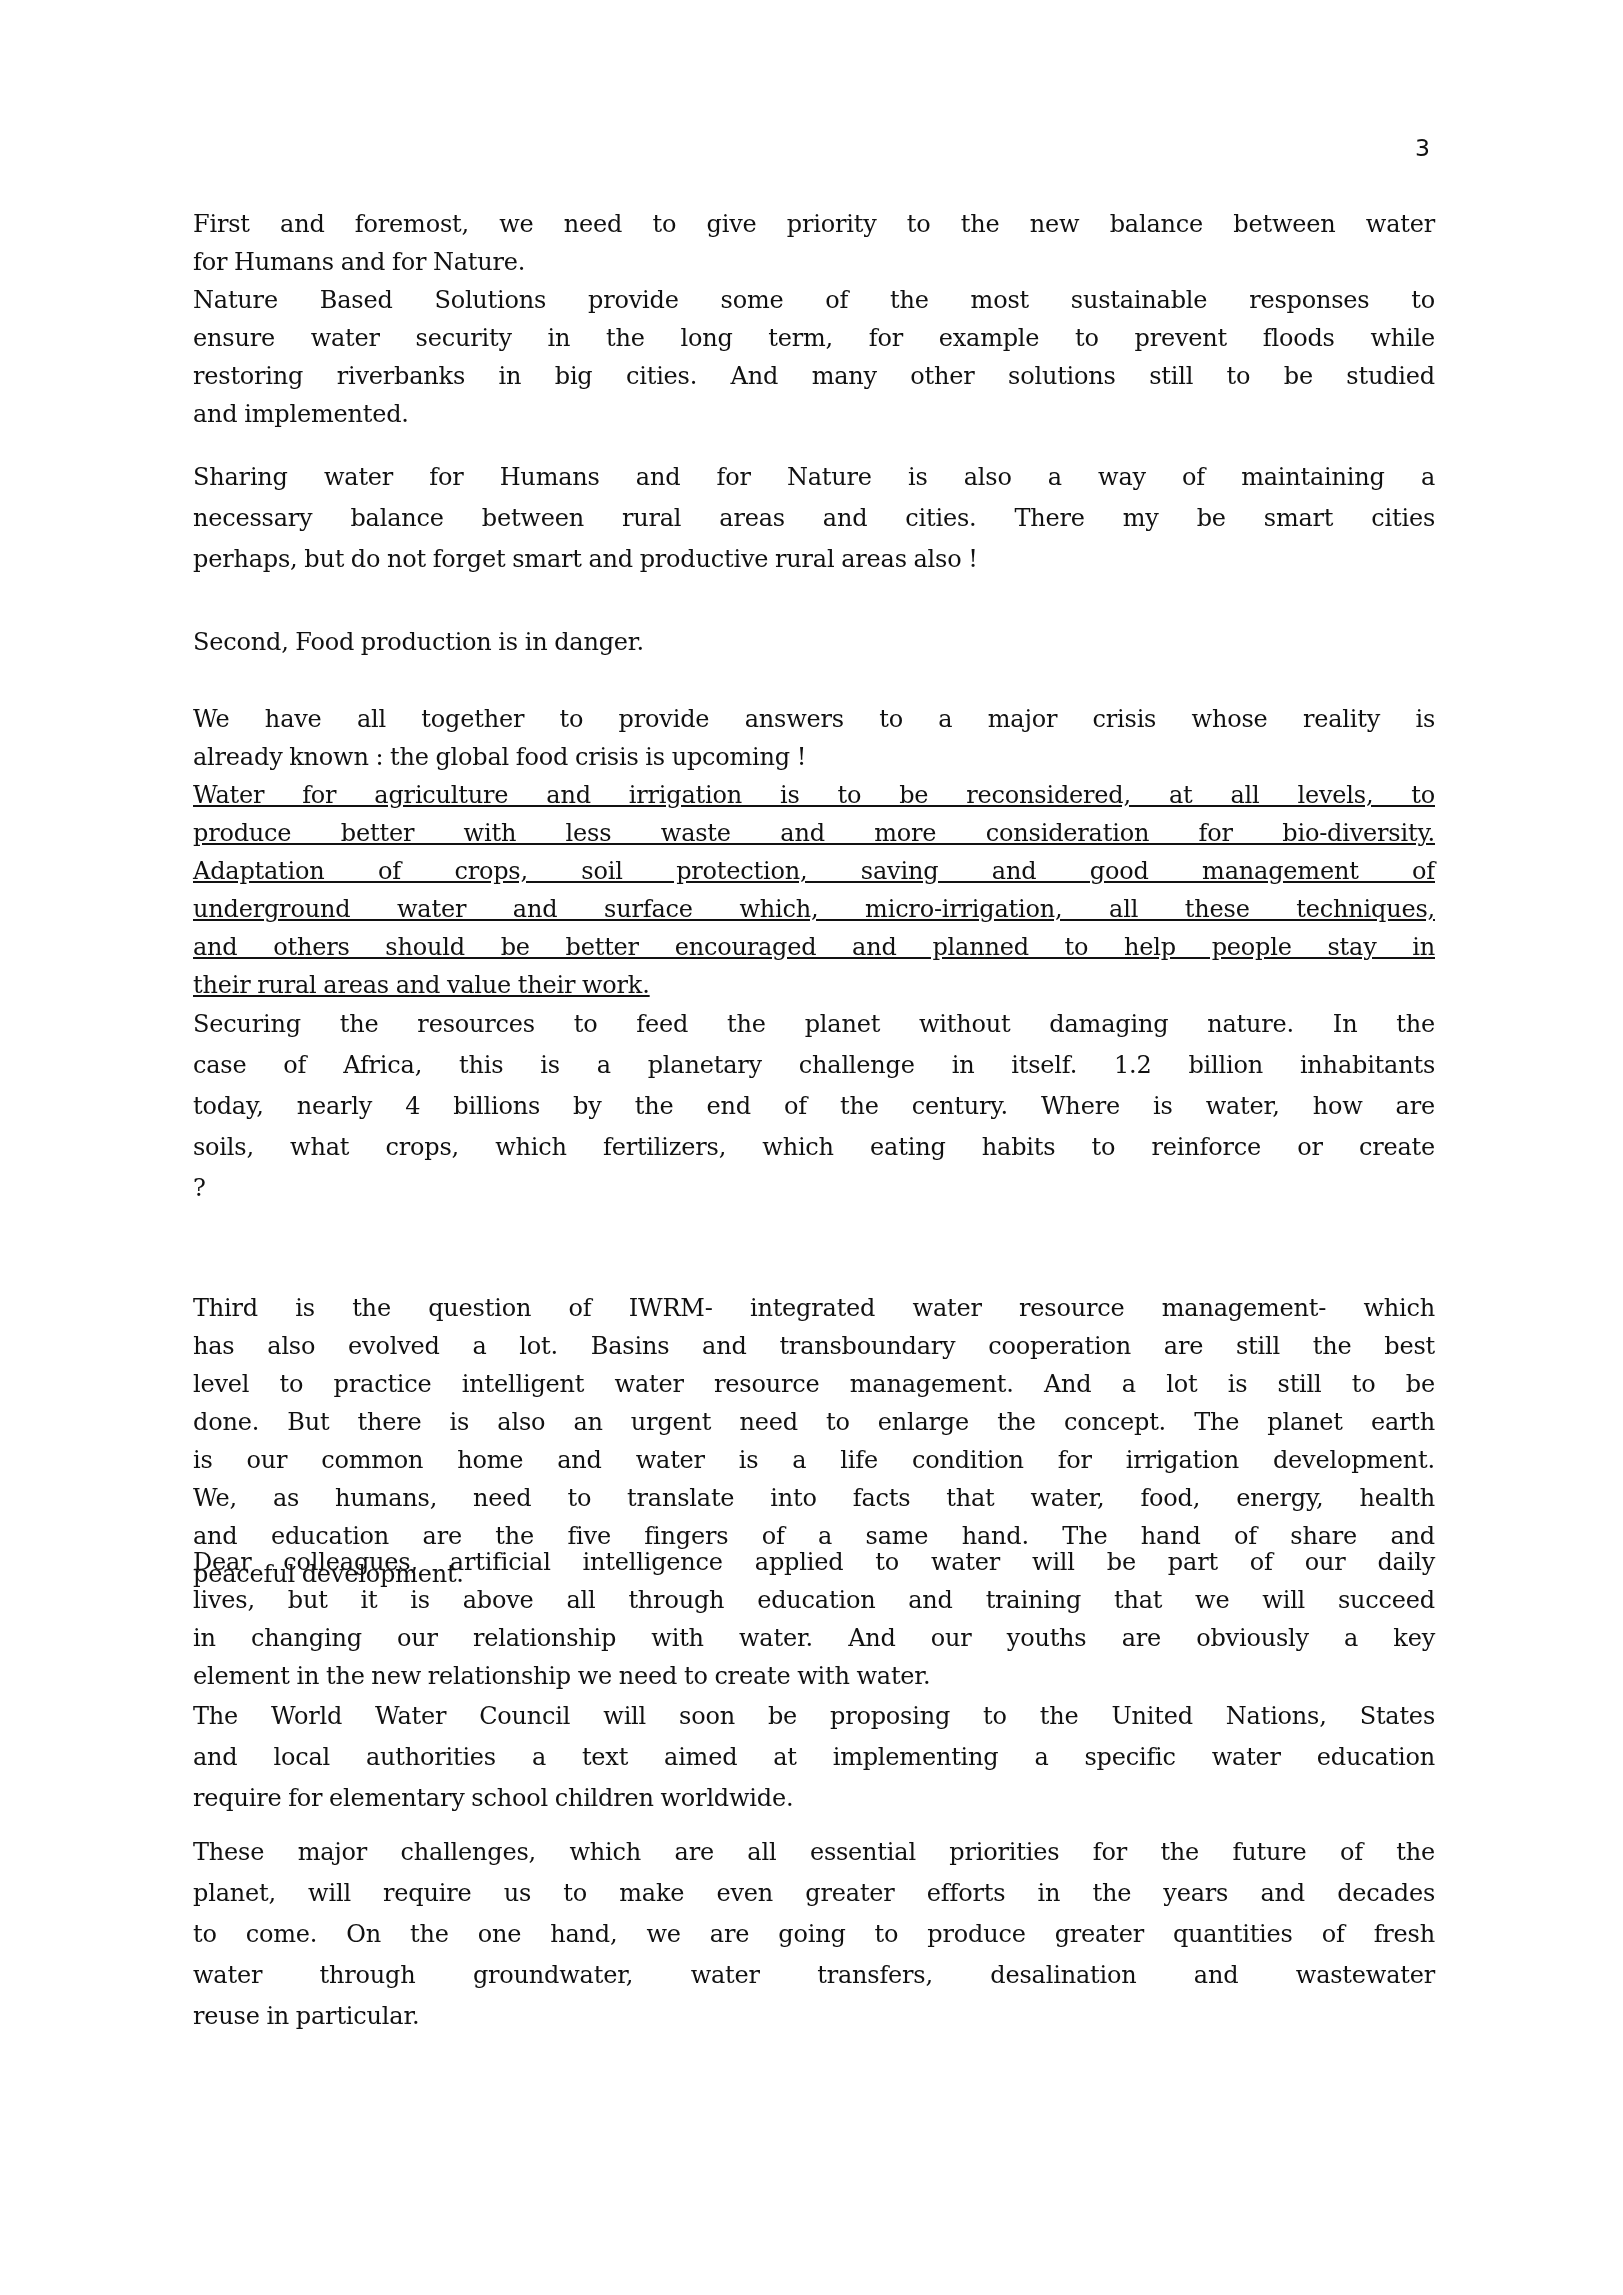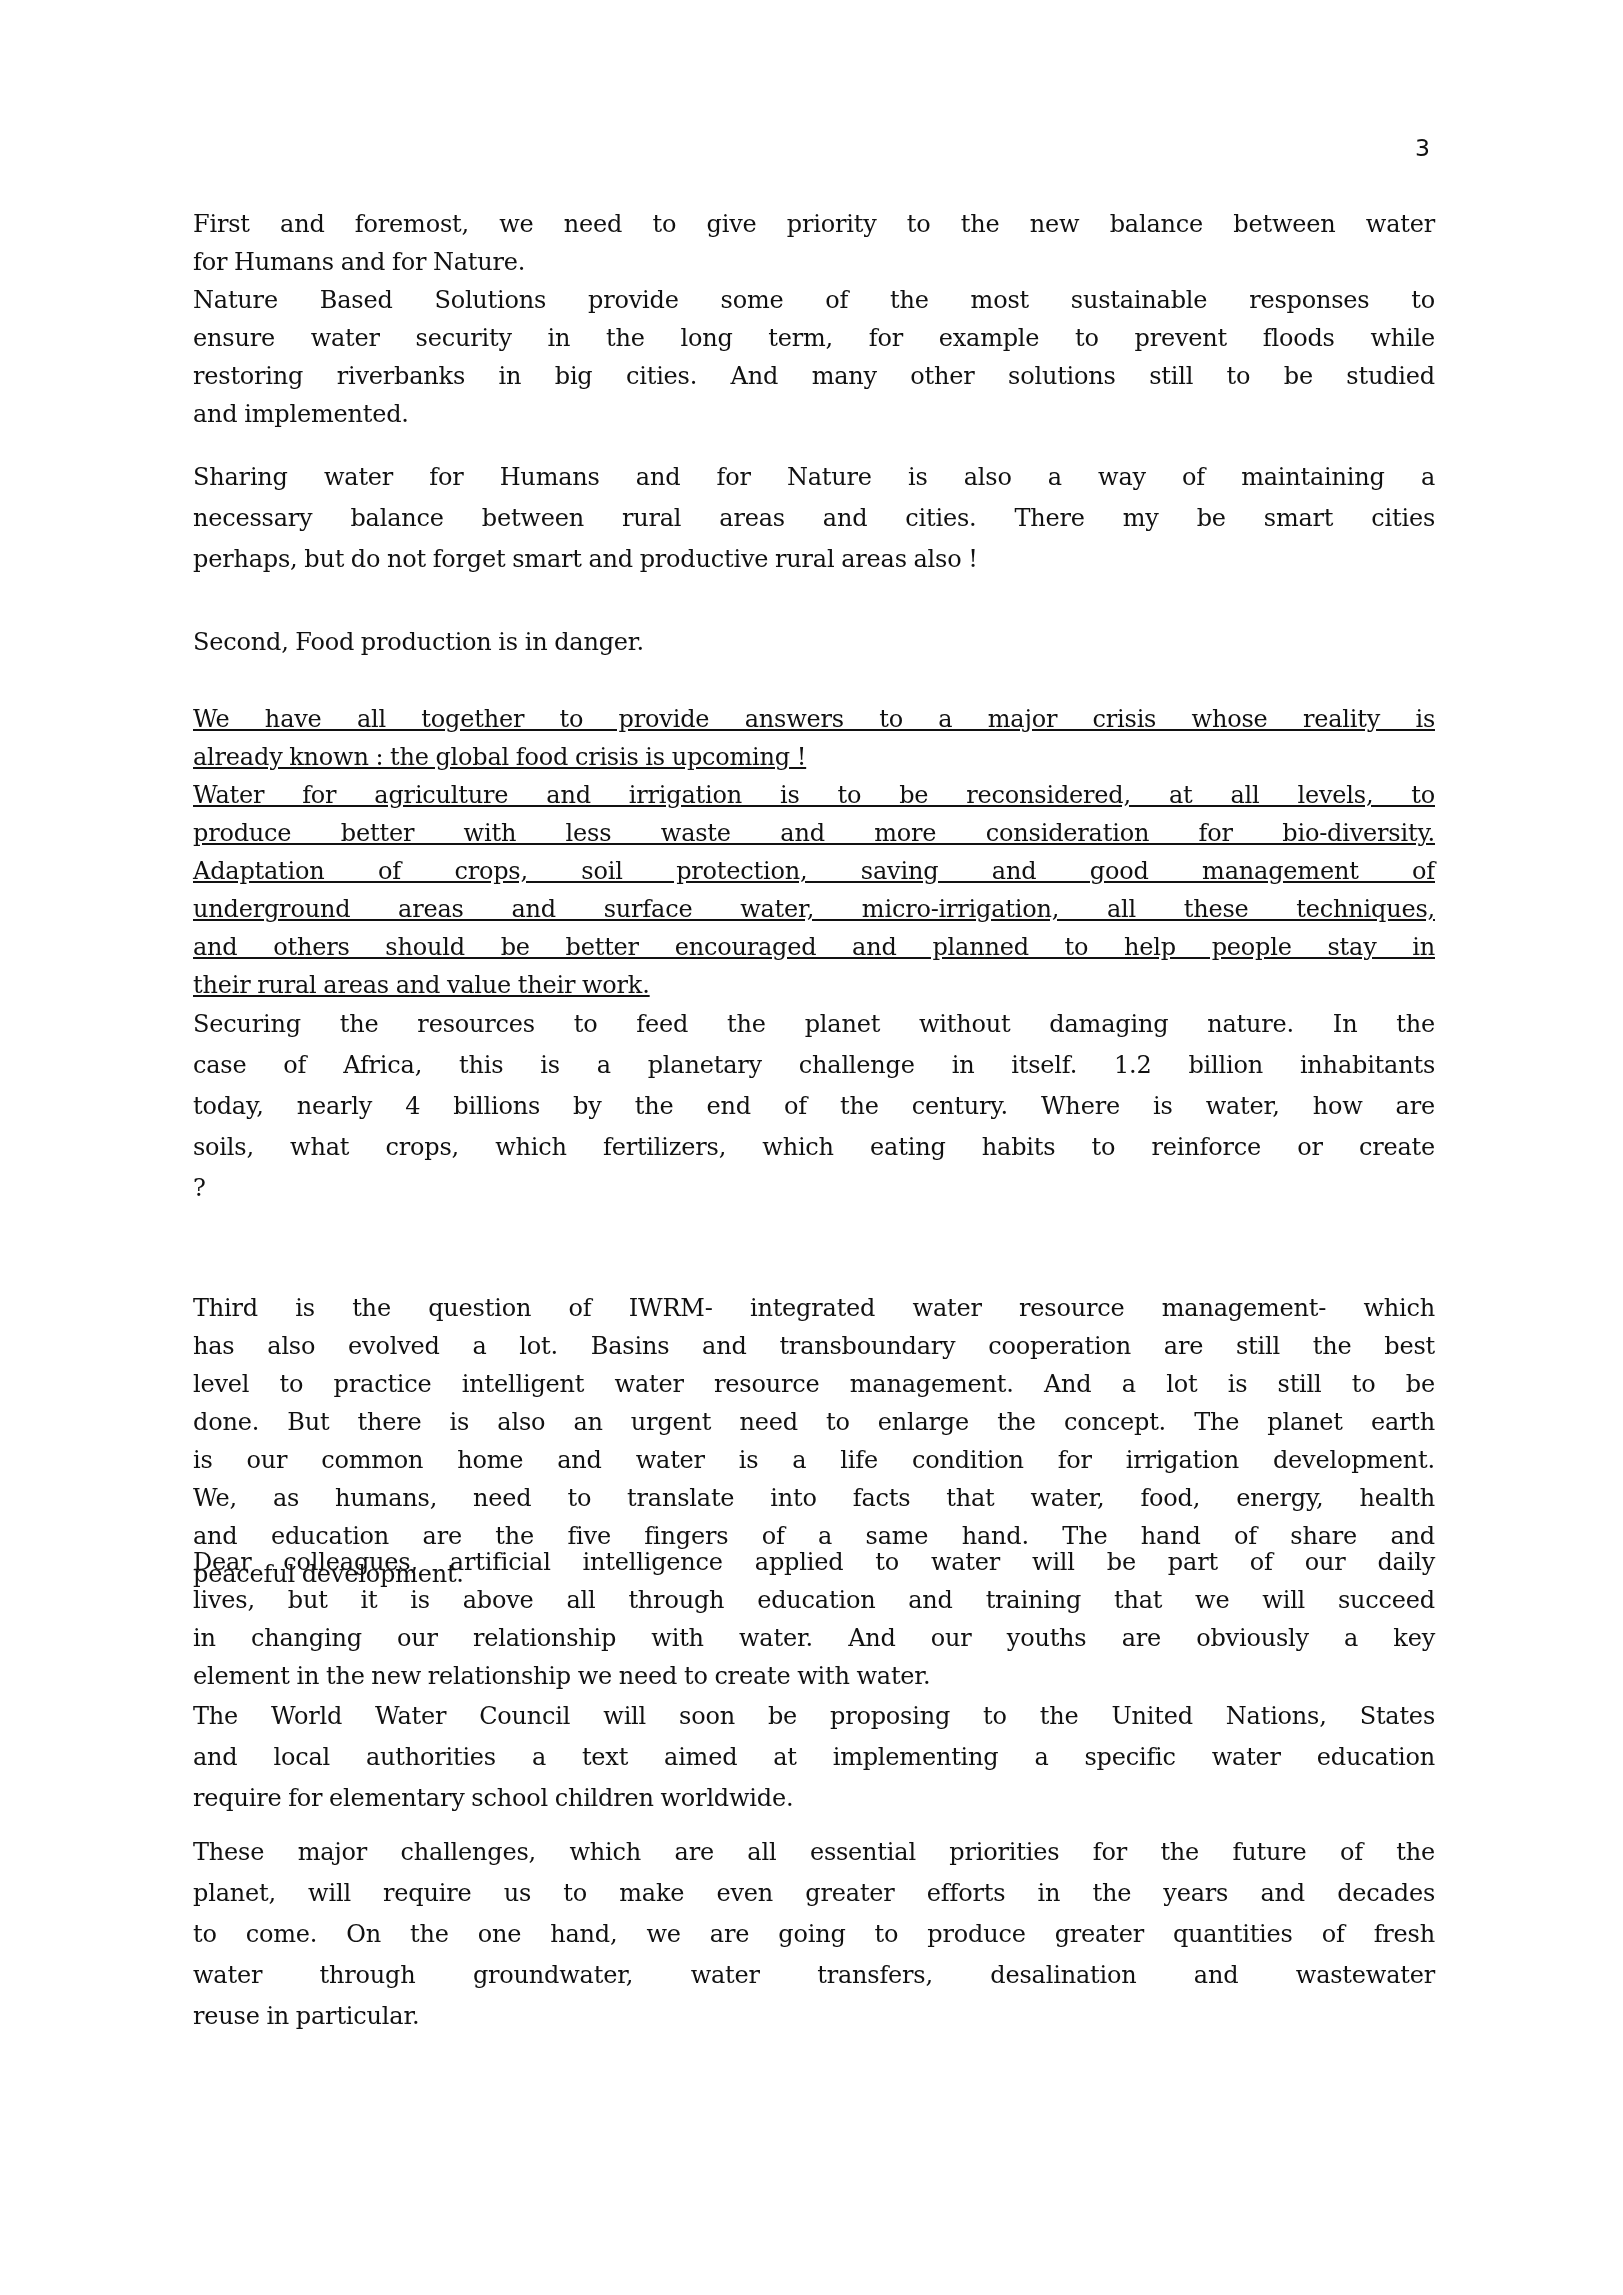--- a/index.html
+++ b/index.html
@@ -70,30 +70,30 @@
   <div class="para loose" style="top:457px;">
     <span class="line">Sharing water for Humans and for Nature is also a way of maintaining a</span>
     <span class="line">necessary balance between rural areas and cities. There my be smart cities</span>
     <span class="line last">perhaps, but do not forget smart and productive rural areas also !</span>
   </div>
 
   <div class="para" style="top:623px;">
     <span class="line last">Second, Food production is in danger.</span>
   </div>
 
-  <div class="para" style="top:700px;text-decoration:underline;">
+  <div class="para" style="top:700px;">
     <span class="line">We have all together to provide answers to a major crisis whose reality is</span>
     <span class="line last">already known : the global food crisis is upcoming !</span>
   </div>
 
   <div class="para" style="top:776px;text-decoration:underline;">
     <span class="line">Water for agriculture and irrigation is to be reconsidered, at all levels, to</span>
     <span class="line">produce better with less waste and more consideration for bio-diversity.</span>
     <span class="line">Adaptation of crops, soil protection, saving and good management of</span>
-    <span class="line">underground areas and surface water, micro-irrigation, all these techniques,</span>
+    <span class="line">underground water and surface which, micro-irrigation, all these techniques,</span>
     <span class="line">and others should be better encouraged and planned to help people stay in</span>
     <span class="line last">their rural areas and value their work.</span>
   </div>
 
   <div class="para loose" style="top:1004px;">
     <span class="line">Securing the resources to feed the planet without damaging nature. In the</span>
     <span class="line">case of Africa, this is a planetary challenge in itself. 1.2 billion inhabitants</span>
     <span class="line">today, nearly 4 billions by the end of the century. Where is water, how are</span>
     <span class="line">soils, what crops, which fertilizers, which eating habits to reinforce or create</span>
     <span class="line last">?</span>

